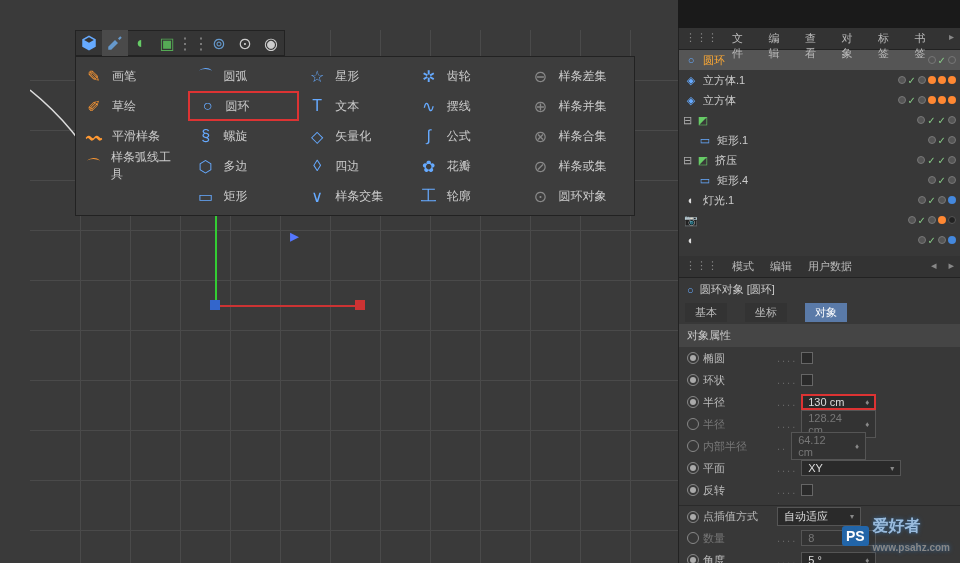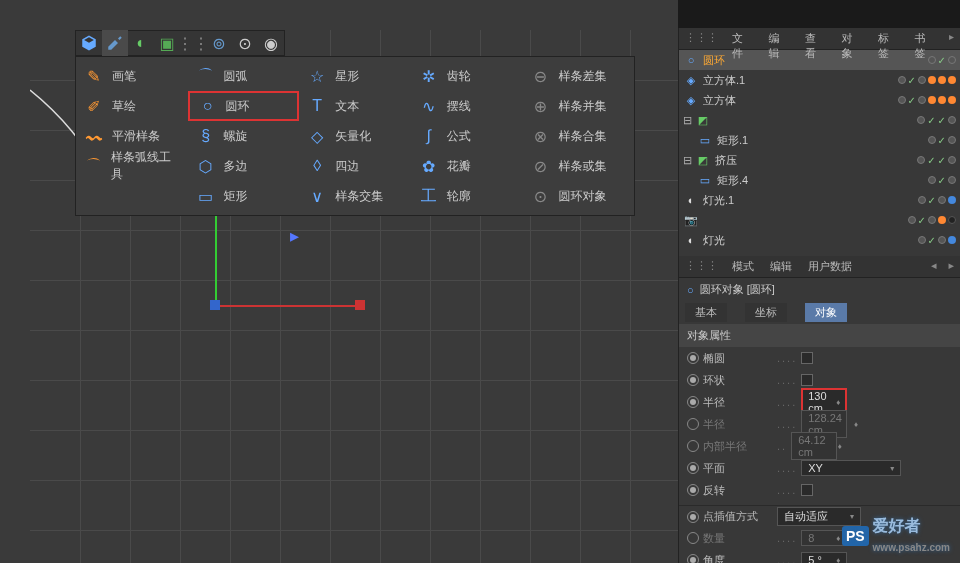--- a/index.html
+++ b/index.html
@@ -61,21 +61,21 @@
 .attr-title { padding: 4px 8px; font-size: 11px; color: #ccc; display: flex; align-items: center; gap: 6px; }
 .sub-tabs { display: flex; padding: 2px 6px; gap: 18px; }
 .sub-tab { padding: 2px 10px; font-size: 11px; background: #333; color: #bbb; cursor: pointer; }
 .sub-tab.active { background: #5a7aa8; color: #fff; }
 .attr-section { padding: 4px 8px; font-size: 11px; color: #ccc; background: #454545; }
 .attr-row { display: flex; align-items: center; height: 22px; font-size: 11px; color: #bbb; padding: 0 8px; gap: 4px; }
 .attr-radio { width: 12px; height: 12px; border: 1px solid #888; border-radius: 50%; display: flex; align-items: center; justify-content: center; }
 .attr-radio.on::after { content: ''; width: 6px; height: 6px; background: #aaa; border-radius: 50%; }
 .attr-label { width: 70px; }
 .attr-dots { color: #666; letter-spacing: 2px; }
-.attr-input { background: #2a2a2a; border: 1px solid #555; color: #ddd; padding: 1px 6px; width: 46px; font-size: 11px; display: flex; justify-content: space-between; align-items: center; }
+.attr-input { background: #2a2a2a; border: 1px solid #555; color: #ddd; padding: 1px 6px; width: 75px; font-size: 11px; display: flex; justify-content: space-between; align-items: center; }
 .attr-input.disabled { color: #777; background: #333; gap: 12px; }
 .attr-check { width: 12px; height: 12px; background: #2a2a2a; border: 1px solid #666; }
 .highlight-input { border: 2px solid #dd3333 !important; padding: 0 5px; }
 .spinner { color: #888; font-size: 8px; }
 
 .watermark { position: absolute; right: 10px; bottom: 8px; color: #99bbdd; font-size: 16px; font-weight: bold; text-shadow: 0 0 4px #336699; display: flex; align-items: center; gap: 4px; }
 .watermark .ps { background: #2266aa; color: #fff; padding: 2px 4px; border-radius: 3px; font-size: 14px; }
 .watermark .sub { font-size: 10px; color: #888; }
 
 .arrow-right { color: #888; font-size: 10px; }
@@ -352,21 +352,20 @@
       <span class="obj-dots">
           <span class="dot g"></span>
           <span class="check">✓</span>
           <span class="dot g"></span>
           <span class="dot or"></span>
           <span class="dot bk"></span>
         </span>
     </div>
     <div class="obj-row">
       <span class="obj-icon" style="color:#ddd">◐</span>
-      <span class="obj-name">灯光</span>
       <span class="obj-dots">
           <span class="dot g"></span>
           <span class="check">✓</span>
           <span class="dot g"></span>
           <span class="dot bl"></span>
         </span>
     </div>
   </div>
 
   <div class="attr-panel">

